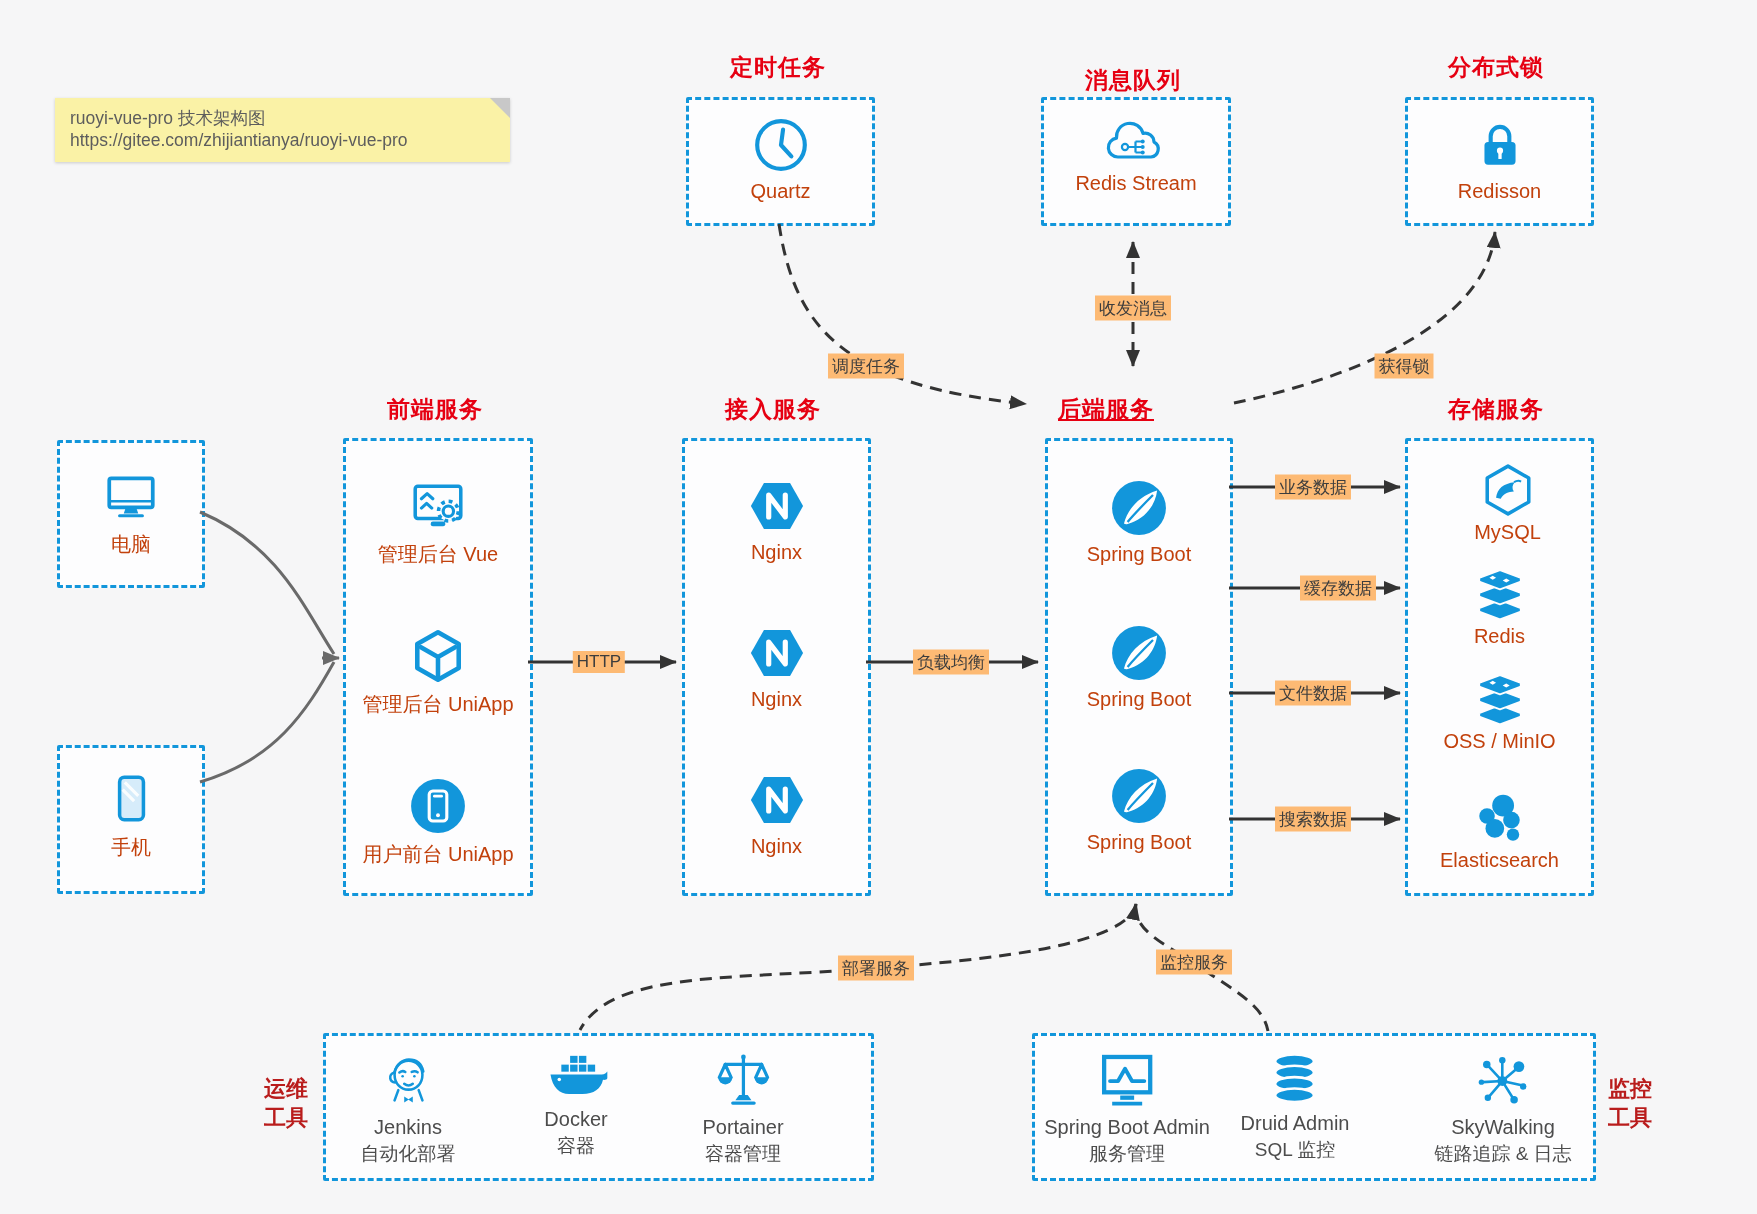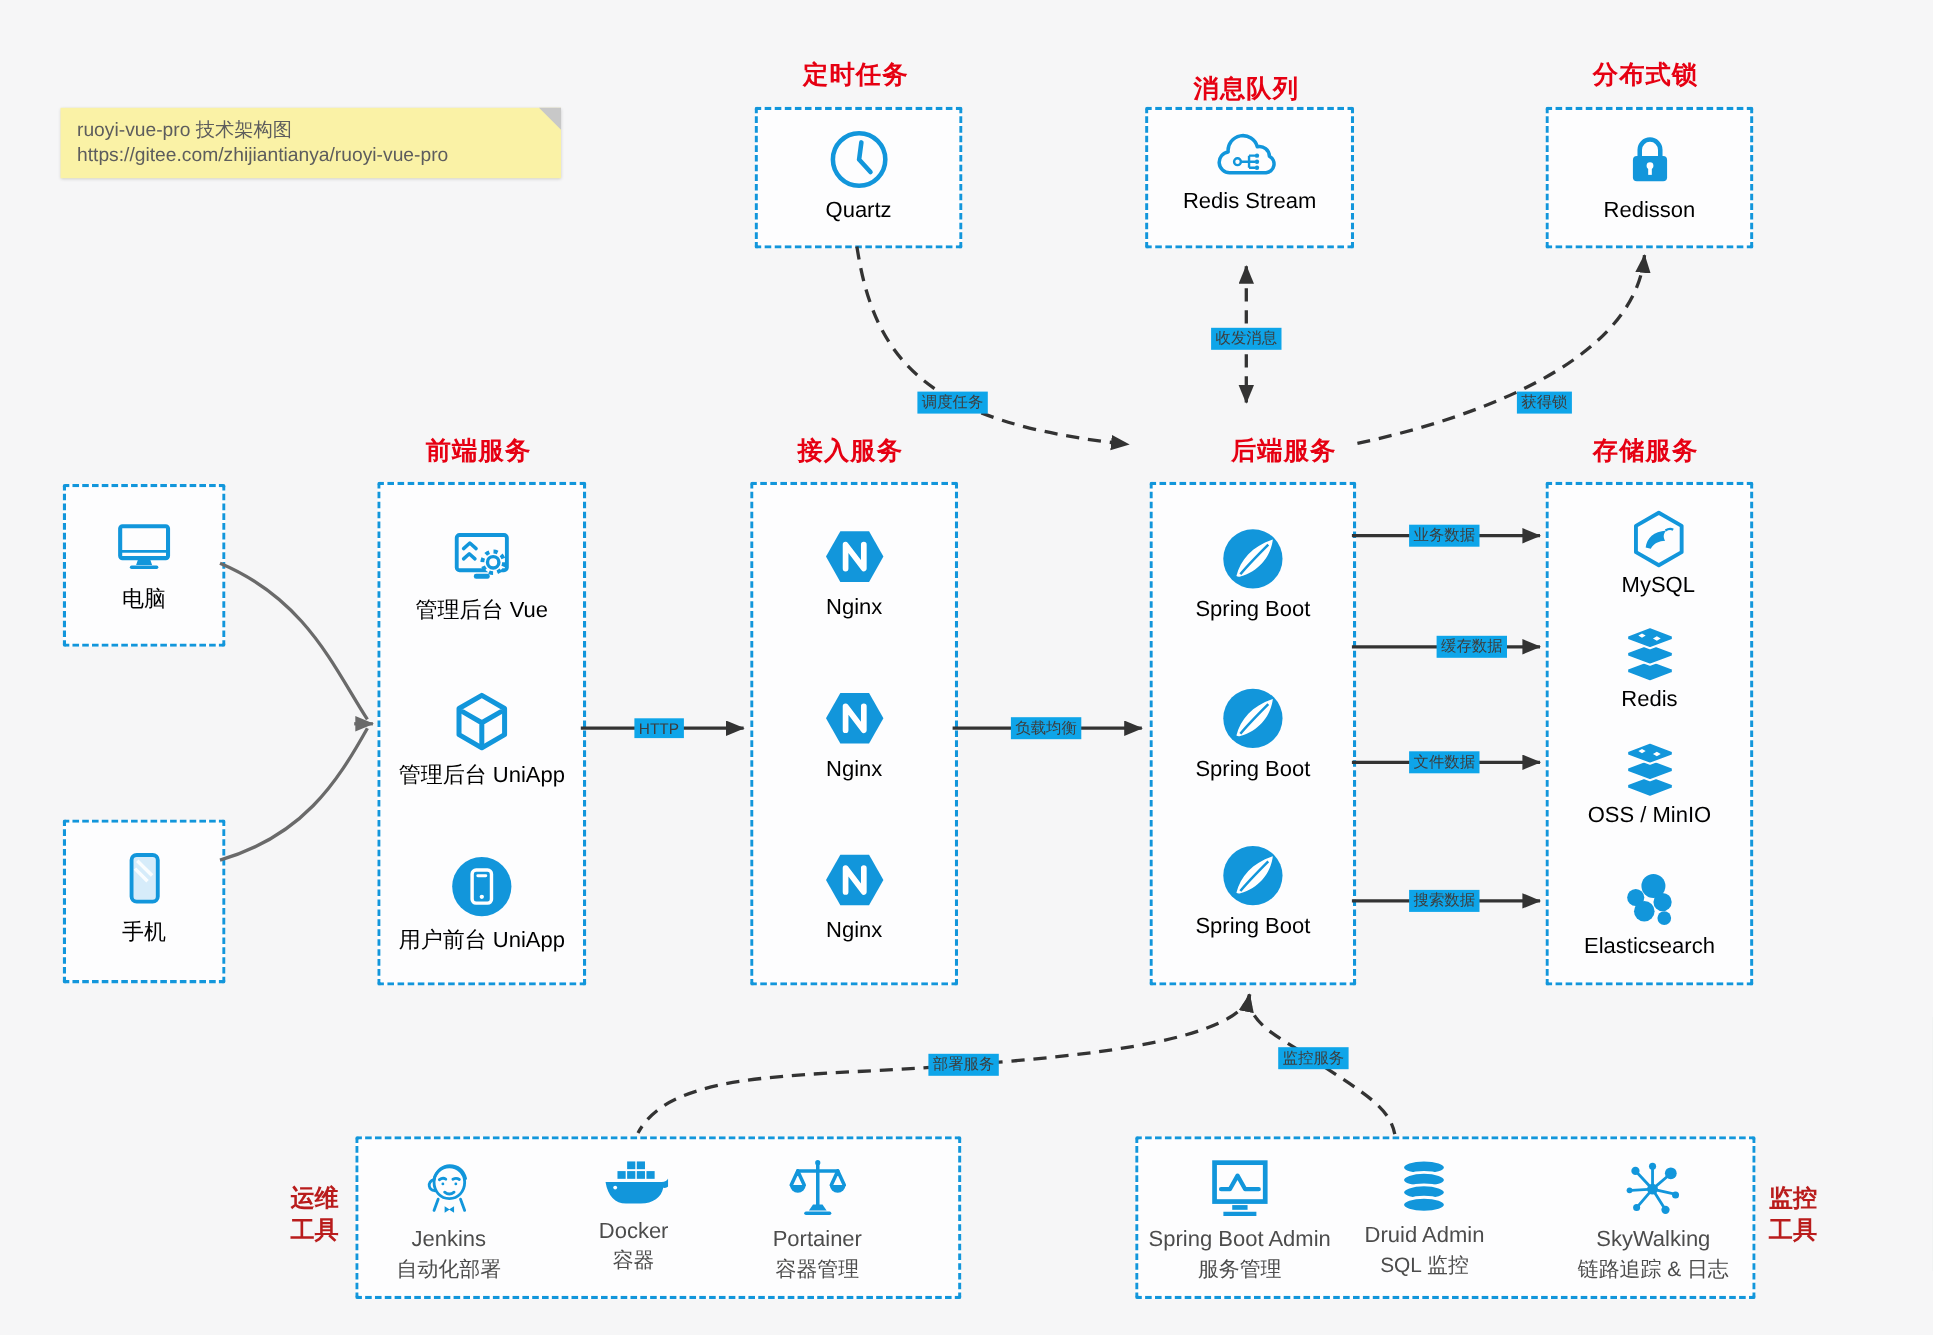--- a/index.html
+++ b/index.html
@@ -3,27 +3,27 @@
 <meta charset="utf-8">
 <style>
   html,body{margin:0;padding:0;background:#eceff0;}
   .stage{position:relative;width:1757px;height:1214px;background:#f6f6f7;overflow:hidden;
          font-family:"Liberation Sans",sans-serif;}
   .overlay{position:absolute;left:0;top:0;z-index:3;pointer-events:none;}
   .box{position:absolute;border:3px dashed #1296db;background:#fdfdfe;z-index:2;border-radius:2px;}
   .gtitle{position:absolute;z-index:4;transform:translateX(-50%);color:#e60012;font-weight:bold;
           font-size:23px;letter-spacing:1px;white-space:nowrap;}
   .node{position:absolute;left:0;right:0;display:flex;flex-direction:column;align-items:center;gap:6px;}
-  .node .lbl{font-size:20px;color:#000000;white-space:nowrap;}
+  .node .lbl{font-size:20px;color:#c2410c;white-space:nowrap;}
   .hnode{position:absolute;transform:translateX(-50%);display:flex;flex-direction:column;
          align-items:center;gap:2px;text-align:center;}
   .hnode .nm{font-size:20px;color:#4c4c4c;white-space:nowrap;margin-top:4px;}
   .hnode .ds{font-size:19px;color:#4c4c4c;white-space:nowrap;}
-  .elabel{position:absolute;z-index:5;transform:translate(-50%,-50%);background:#0ea5e9;
-          padding:1px 4px;font-size:14px;color:#3d3d3d;white-space:nowrap;}
+  .elabel{position:absolute;z-index:5;transform:translate(-50%,-50%);background:#fdba74;
+          padding:1px 4px;font-size:17px;color:#3d3d3d;white-space:nowrap;}
   .side-title{position:absolute;z-index:4;transform:translateX(-50%);color:#b91c1c;font-weight:bold;
           font-size:22px;line-height:1.3;text-align:center;white-space:nowrap;}
   .note{position:absolute;left:55px;top:98px;width:455px;height:64px;background:#faf2a6;z-index:4;
         box-shadow:0 1px 3px rgba(0,0,0,.18);padding:9px 0 0 15px;box-sizing:border-box;}
   .note .nline{font-size:17.5px;color:#5d5d5d;line-height:22px;white-space:nowrap;}
   .note .fold{position:absolute;top:0;right:0;width:0;height:0;
         border-top:20px solid #c8c8c8;border-left:20px solid transparent;}
   svg{display:block;}
 </style>
 </head>
@@ -68,21 +68,21 @@
     <div class="nline">ruoyi-vue-pro 技术架构图</div>
     <div class="nline">https://gitee.com/zhijiantianya/ruoyi-vue-pro</div>
     <div class="fold"></div>
   </div>
 
   <div class="gtitle" style="left:778px;top:52px;">定时任务</div>
   <div class="gtitle" style="left:1133px;top:52px;margin-top:13px;">消息队列</div>
   <div class="gtitle" style="left:1496px;top:52px;">分布式锁</div>
   <div class="gtitle" style="left:435px;top:394px;">前端服务</div>
   <div class="gtitle" style="left:773px;top:394px;">接入服务</div>
-  <div class="gtitle" style="left:1167px;top:394px;">后端服务</div>
+  <div class="gtitle" style="left:1106px;top:394px;text-decoration:underline;">后端服务</div>
   <div class="gtitle" style="left:1496px;top:394px;">存储服务</div>
 
   <div class="box" style="left:686px;top:97px;width:183px;height:123px;">
     <div class="node" style="top:16px;">
       <span>
         <svg viewBox="0 0 56 56" width="58" height="58">
             <circle cx="28" cy="28" r="23" fill="none" stroke="#1296db" stroke-width="4"></circle>
             <path d="M28 28 L30 13 M28 28 L38 39" stroke="#1296db" stroke-width="4" stroke-linecap="round"></path>
           </svg>
       </span>

